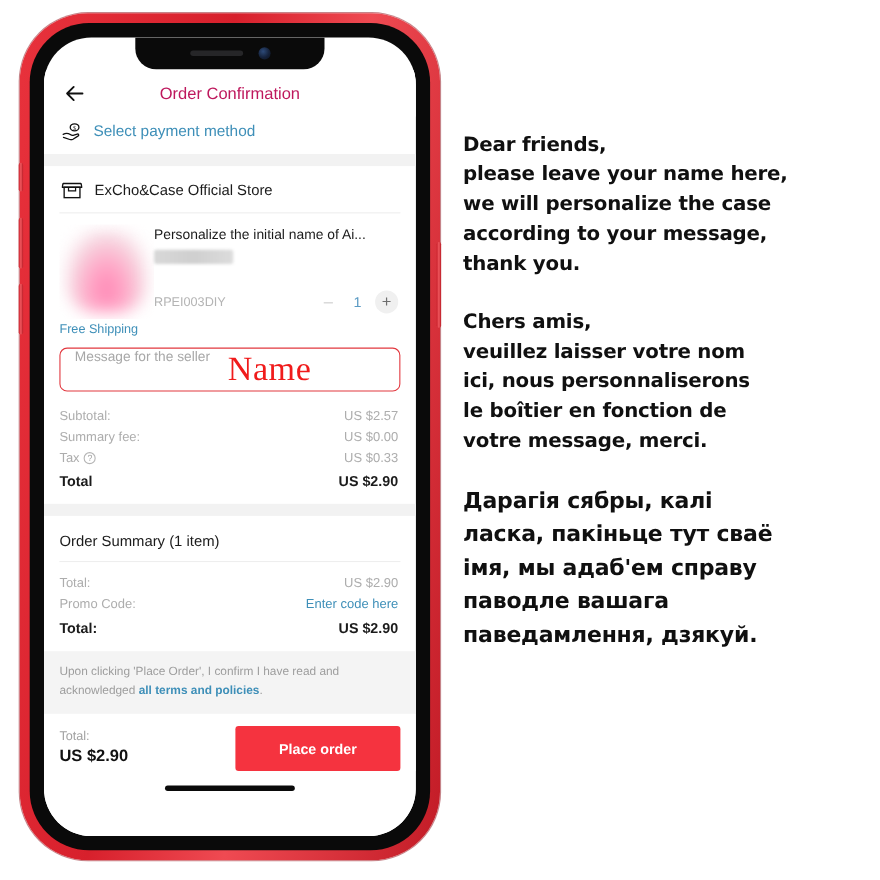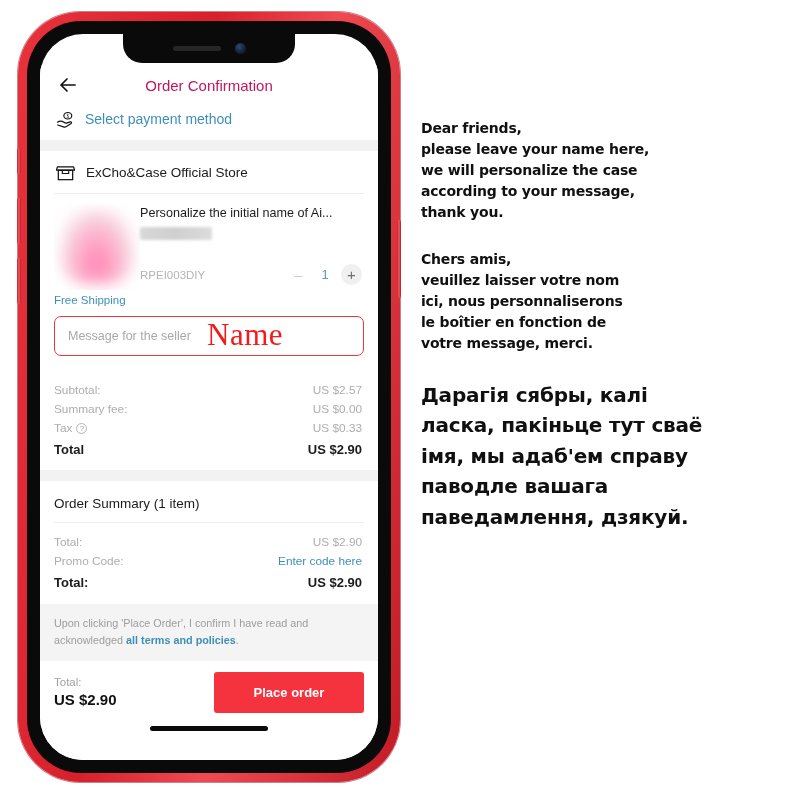--- a/index.html
+++ b/index.html
@@ -96,22 +96,22 @@
   .sku { font-size: 11.5px; color: #b4b4b4; }
   .qty { display:flex; align-items:center; gap: 11px; }
   .qbtn { width: 21px; height: 21px; border-radius: 50%; display:flex; align-items:center; justify-content:center;
     font-size: 15px; line-height:1; color: #8e8e8e; }
   .qbtn.minus { color:#cfcfcf; background: transparent; }
   .qbtn.plus { background:#f0f0f0; color:#6e6e6e; }
   .qnum { font-size: 13px; color:#5b9bc4; min-width: 10px; text-align:center; }
 
   .freeship { padding: 4px 16px 0 14px; font-size: 11.5px; color: #3e8fb8; }
 
-  .msgbox { margin: 10px 14px 12px; height: 40px; border: 1.4px solid #e2383f; border-radius: 7px;
-    display:flex; align-items:center; position: relative; padding: 0 13px; background:#fff; }
+  .msgbox { margin: 10px 14px 0; height: 40px; border: 1.4px solid #e2383f; border-radius: 7px;
+    display:flex; position: relative; padding: 0 13px; background:#fff; }
   .msg-ph { font-size: 12.5px; color: #a8a8a8; }
   .msg-overlay { position:absolute; left: 152px; top: 50%; transform: translateY(-52%);
     font-family: "Liberation Serif", serif; font-size: 31px; color: #f01b1b; letter-spacing: .5px; }
 
   .totals { padding: 12px 16px 11px 14px; }
   .trow { display:flex; justify-content: space-between; align-items:center; font-size: 11.8px;
      color:#adadad; padding: 2.6px 0; }
   .trow.bold { color: #1b1b1b; font-weight: bold; font-size: 13px; padding-top: 4px; }
   .qmark { display:inline-flex; align-items:center; justify-content:center; width:11px;height:11px;
     border:1px solid #b5b5b5; border-radius:50%; font-size:8px; color:#9e9e9e; margin-left:4px; vertical-align: 1px;}
@@ -126,21 +126,21 @@
   .checkout { display:flex; align-items:center; justify-content: space-between; padding: 11px 14px 0 14px; background:#fff; }
   .co-total-lbl { font-size: 11.5px; color:#a2a2a2; }
   .co-total-val { font-size: 15px; font-weight: bold; color:#111; margin-top: 3px; }
   .place-btn { background:#f5333f; color:#fff; font-size: 13px; font-weight:bold;
      width: 150px; height: 41px; border: none; border-radius: 3px; cursor:pointer; }
 
   .home-ind { margin: 13px auto 0; width: 118px; height: 5px; border-radius: 3px; background:#0a0a0a; }
 
   
   .panel { position: absolute; left: 421px; top: 118px; width: 372px; }
-  .panel p { font-family: "DejaVu Sans", sans-serif; font-weight: bold; font-size: 14px;
+  .panel p { font-family: "DejaVu Sans", sans-serif; font-weight: bold; font-size: 18px;
     line-height: 1.50; color: #101010; margin-bottom: 26px; white-space: pre-line; letter-spacing: -.2px;}
   .panel p.cyr { font-size: 20px; line-height: 1.52; }
 </style>
 </head>
 <body>
 
 <div id="stage">
 
   <div class="phone-outer">
     <div class="btn-side btn-silence"></div>

